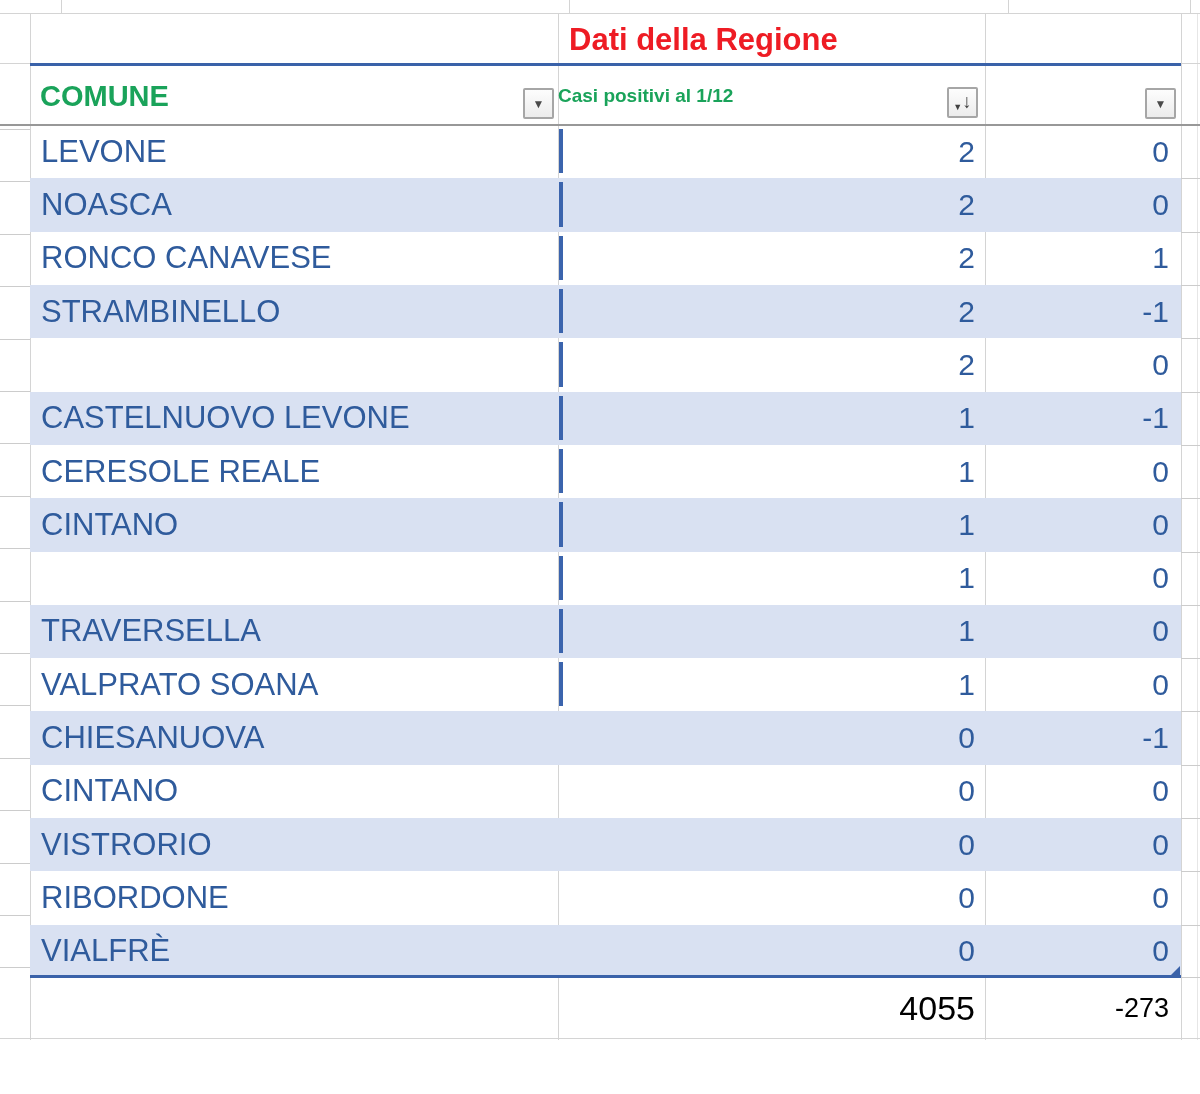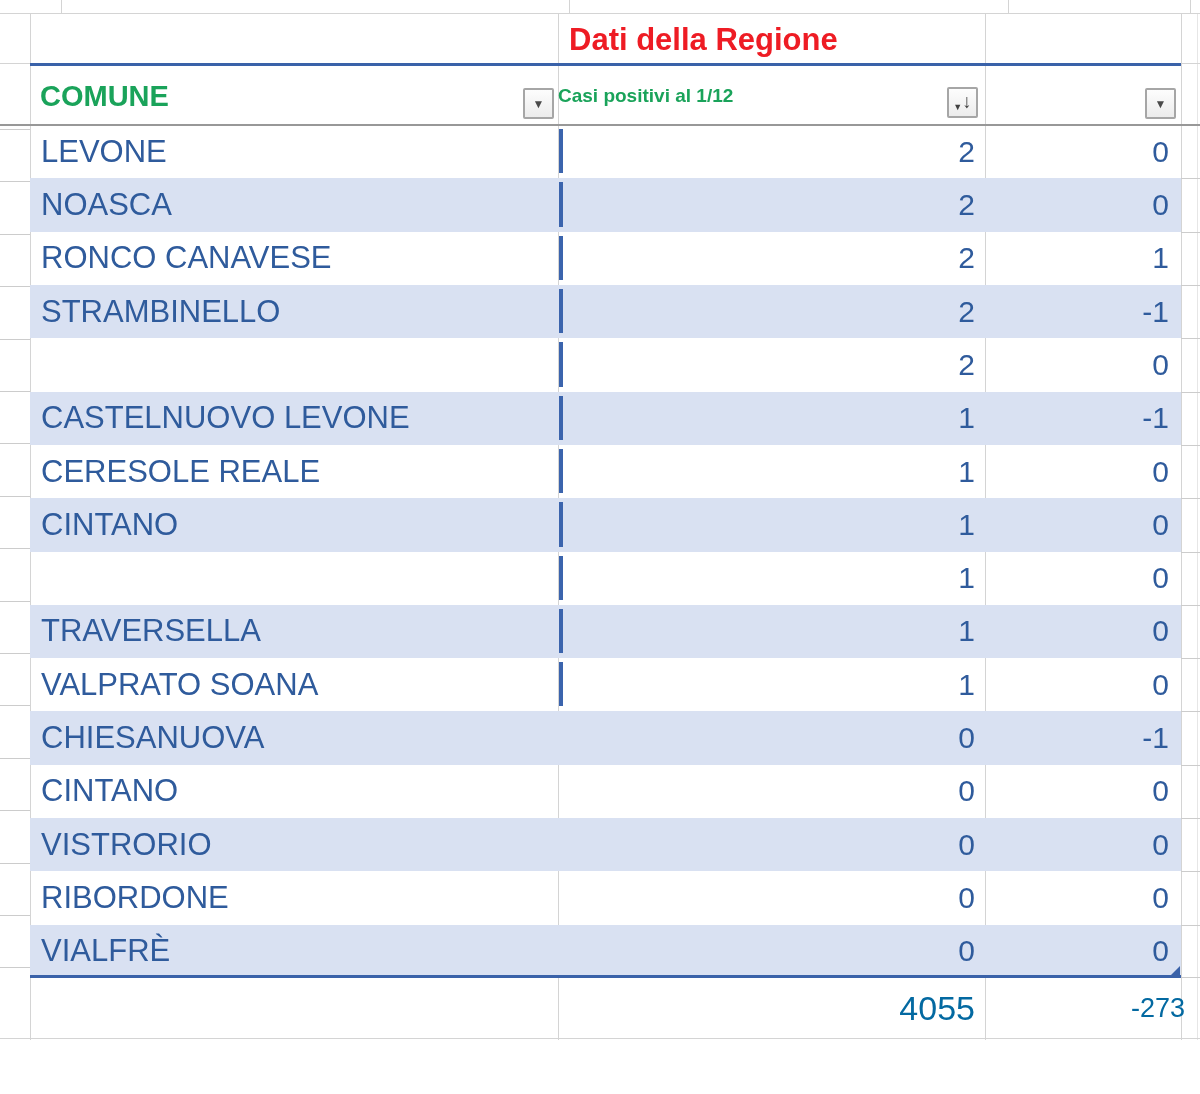--- a/index.html
+++ b/index.html
@@ -53,24 +53,24 @@
   
   .tborder{position:absolute;left:30px;width:1151px;background:#3a62a9;z-index:2;}
   .tborder-top{top:63px;height:2.5px;}
   .tborder-bottom{top:975px;height:3px;}
   .hdr-underline{position:absolute;left:0;top:124px;width:1200px;height:2px;background:#989898;z-index:2;}
   .corner-handle{position:absolute;left:1171px;top:966px;width:9px;height:9px;background:#3a62a9;z-index:2;
     clip-path:polygon(100% 0,100% 100%,0 100%);}
   
   .total-cell{
     position:absolute;top:978px;height:60px;line-height:60px;box-sizing:border-box;
-    display:flex;align-items:center;justify-content:flex-end;color:#0369a1;z-index:2;
+    display:flex;align-items:center;justify-content:flex-end;color:#000000;z-index:2;
   }
   .total-casi{left:558px;width:427px;padding-right:10px;font-size:34px;}
-  .total-var{left:985px;width:196px;padding-right:12px;font-size:27px;margin-left:16px;}
+  .total-var{left:985px;width:196px;padding-right:12px;font-size:27px;}
 </style>
 </head>
 <body>
 
 <div id="sheet">
 
   <div id="gridlines">
       <div class="gl" style="left: 30px; top: 13px; width: 1px; height: 1073px; background: rgb(212, 212, 212);"></div>
       <div class="gl" style="left: 558px; top: 13px; width: 1px; height: 1073px; background: rgb(212, 212, 212);"></div>
       <div class="gl" style="left: 985px; top: 13px; width: 1px; height: 1073px; background: rgb(212, 212, 212);"></div>

